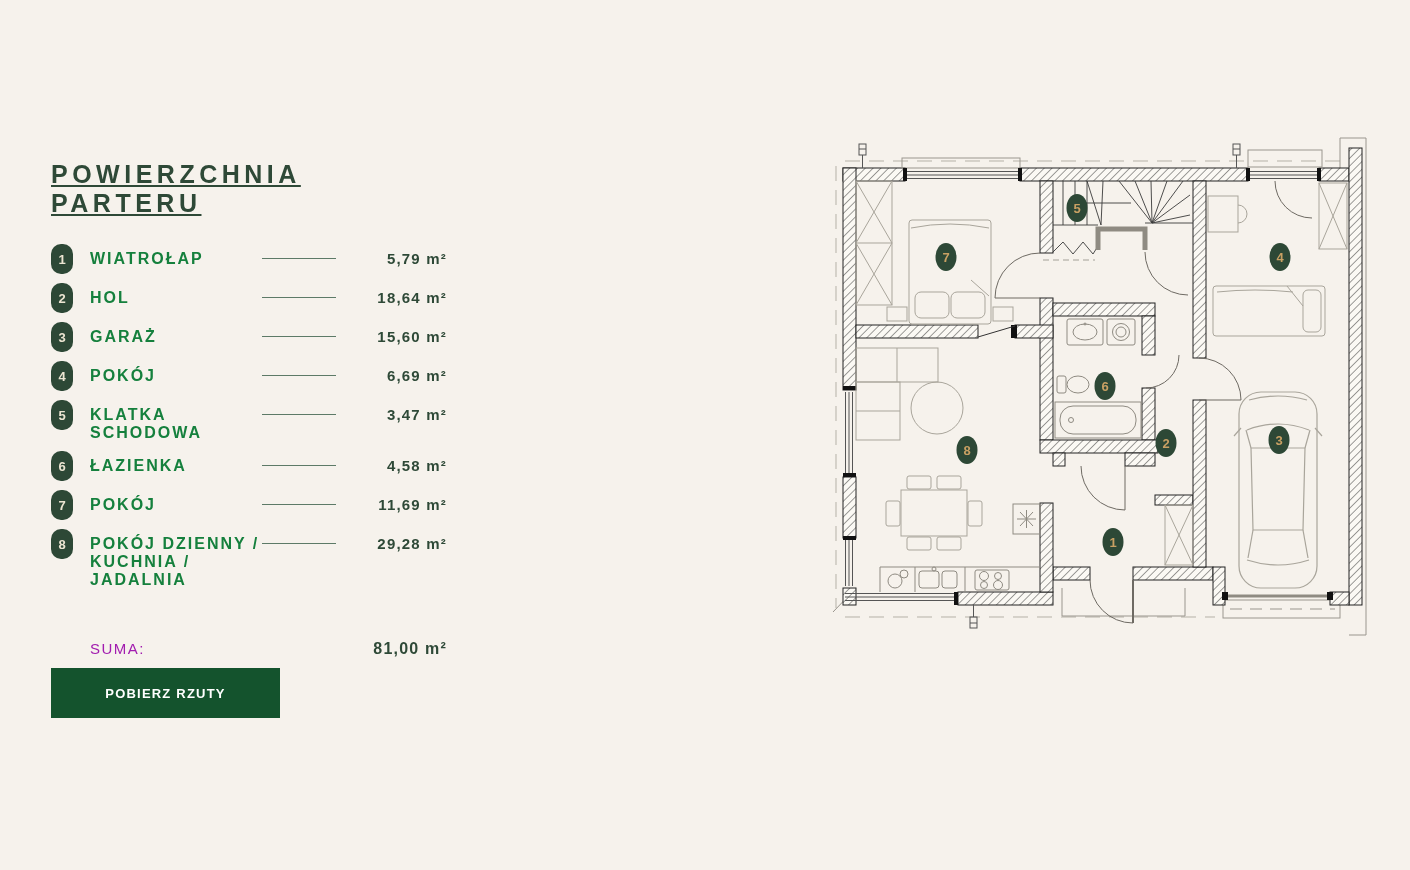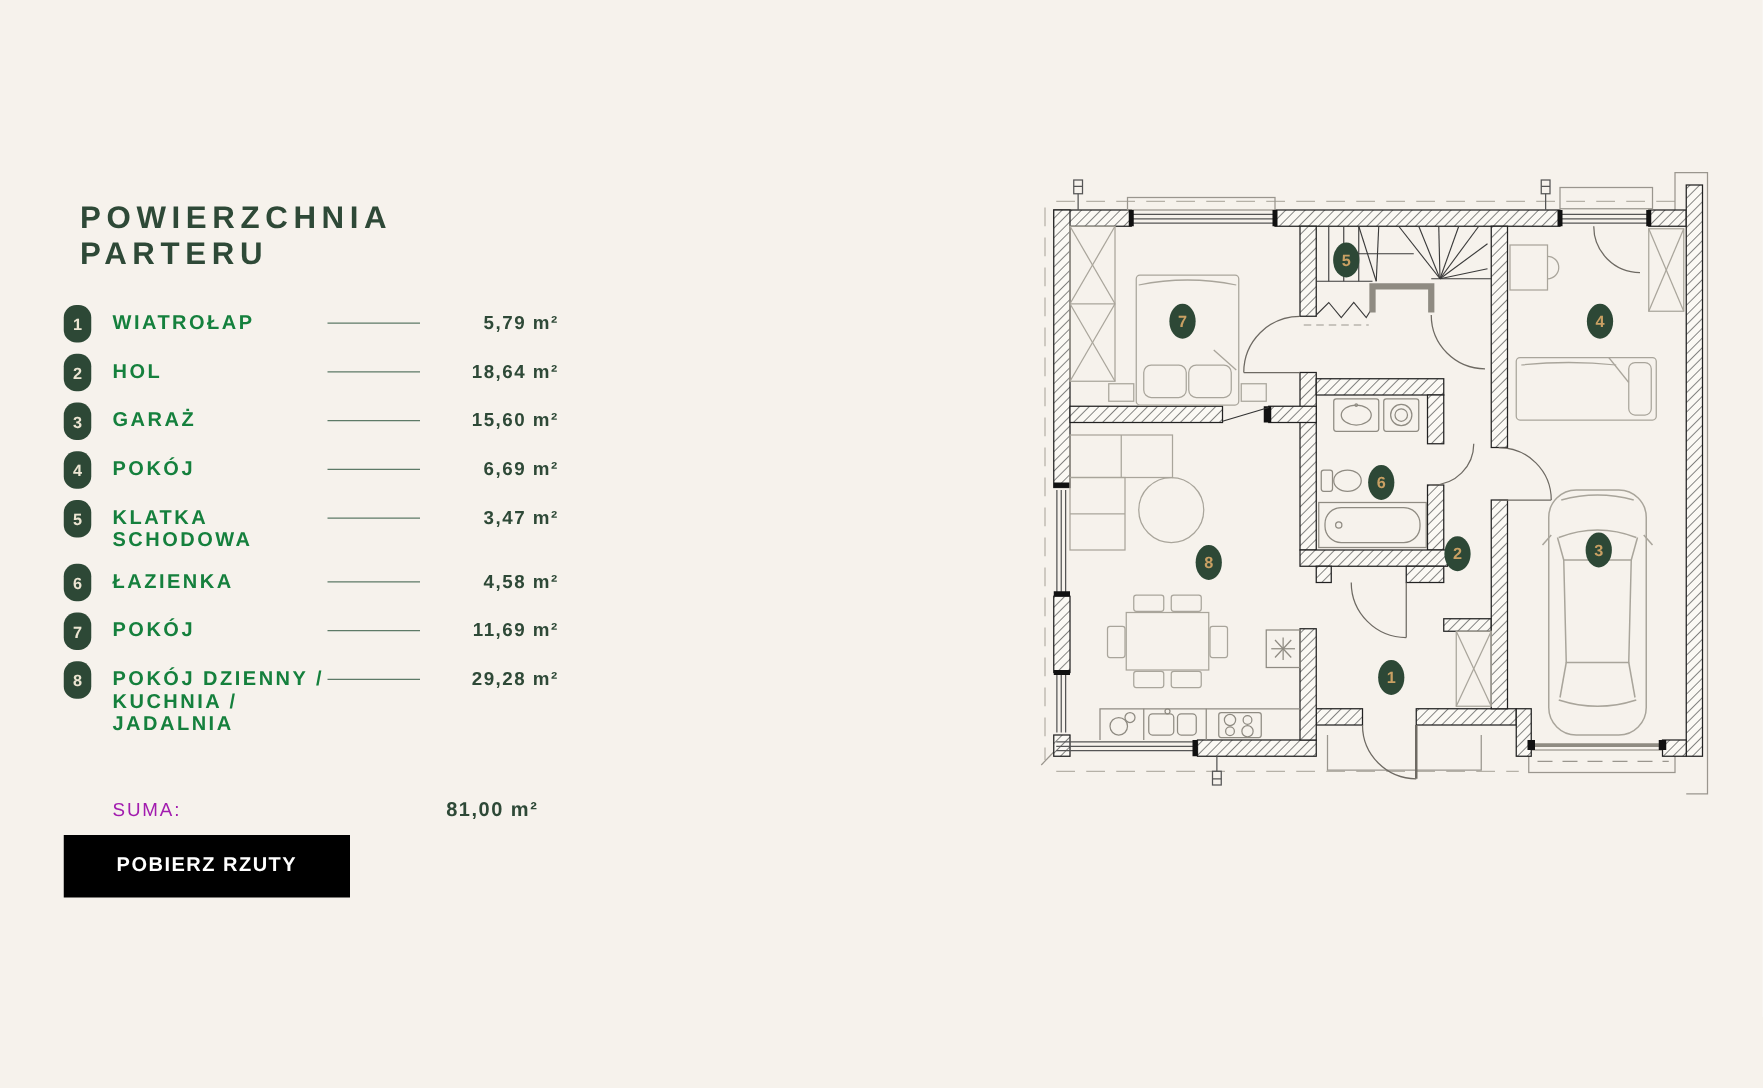--- a/index.html
+++ b/index.html
@@ -6,23 +6,24 @@
   .page{
     position:relative;
     width:1410px;height:870px;
     background:#f6f2ec;
     font-family:"Liberation Sans", sans-serif;
     overflow:hidden;
   }
   
   .legend{position:absolute;left:51px;top:160px;width:396px;}
   .legend h1{
-    margin:0 0 26px 13px;
+    margin:0 0 26px 0;
     font-size:25px;font-weight:600;letter-spacing:4.5px;
     color:#2e4937;
+    text-decoration:underline;
   }
   .rows{display:flex;flex-direction:column;}
   .row{display:flex;align-items:flex-start;margin-bottom:9px;min-height:30px;}
   .badge{
     flex:none;width:22px;height:30px;border-radius:10px;
     background:#2d4836;color:#ece5d2;
     display:flex;align-items:center;justify-content:center;
     font-size:13px;font-weight:600;
   }
   .rlabel{
@@ -36,28 +37,28 @@
   .rarea{
     margin-left:auto;padding-top:6px;min-width:90px;text-align:right;
     color:#2e4937;font-size:15px;font-weight:600;letter-spacing:1.2px;
     white-space:nowrap;
   }
   .suma{display:flex;margin-top:42px;align-items:baseline;}
   .suma .slabel{
     margin-left:39px;color:#a21caf;font-size:15px;font-weight:400;letter-spacing:1.5px;
   }
   .suma .svalue{
-    margin-left:auto;min-width:90px;
+    margin-left:auto;min-width:90px;text-align:right;
     color:#2e4937;font-size:16px;font-weight:700;letter-spacing:1.2px;white-space:nowrap;
   }
   .dl-btn{
     position:absolute;left:51px;top:668px;width:229px;height:50px;
-    background:#000000;border:none;cursor:pointer;
+    background:#14532d;border:none;cursor:pointer;
     color:#ffffff;font-family:"Liberation Sans",sans-serif;
-    font-size:16px;font-weight:700;letter-spacing:1.2px;
+    font-size:13px;font-weight:700;letter-spacing:1.2px;
   }
   
   .plan{position:absolute;left:825px;top:130px;width:544px;height:516px;}
   .plan svg{display:block;}
   text.bnum{
     font-family:"Liberation Sans",sans-serif;
     font-size:13px;font-weight:700;fill:#c9a063;
     text-anchor:middle;
   }
 </style>

